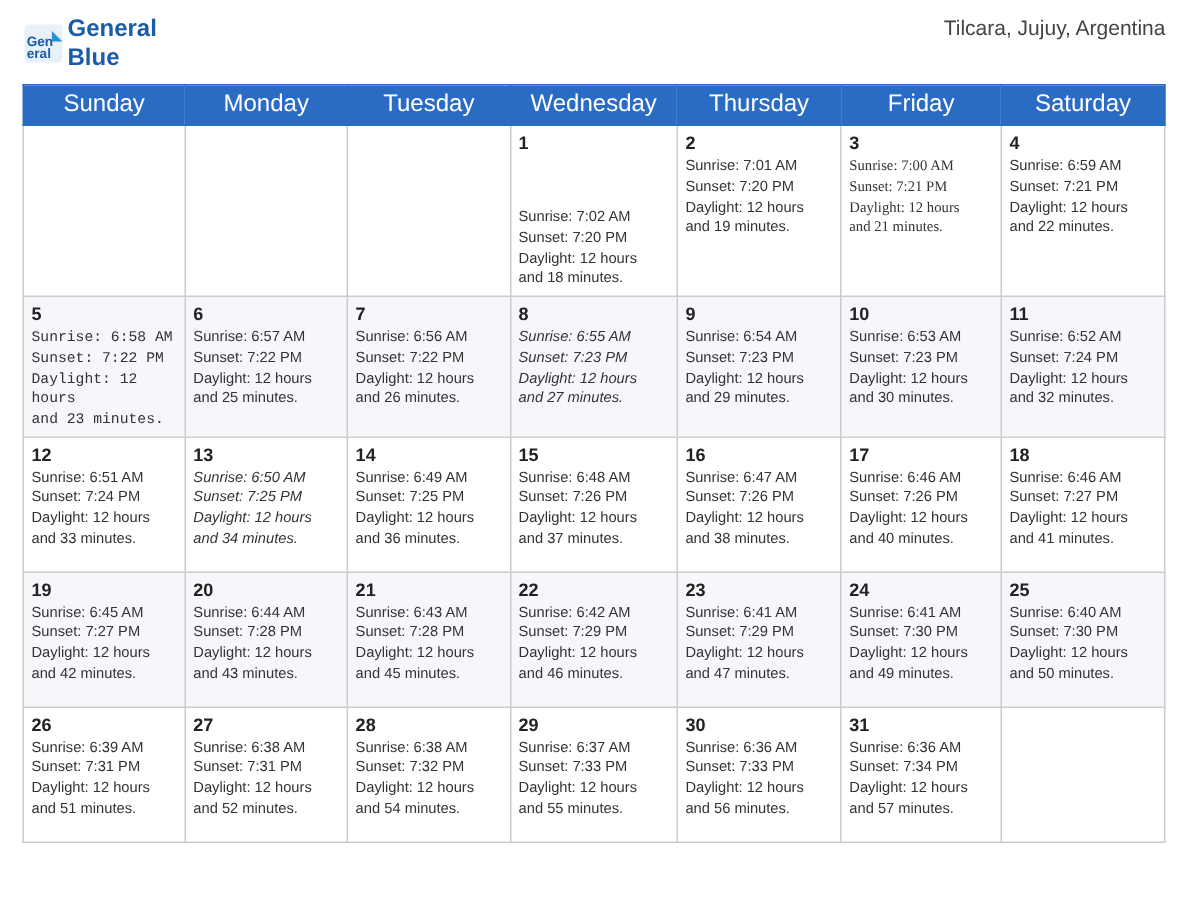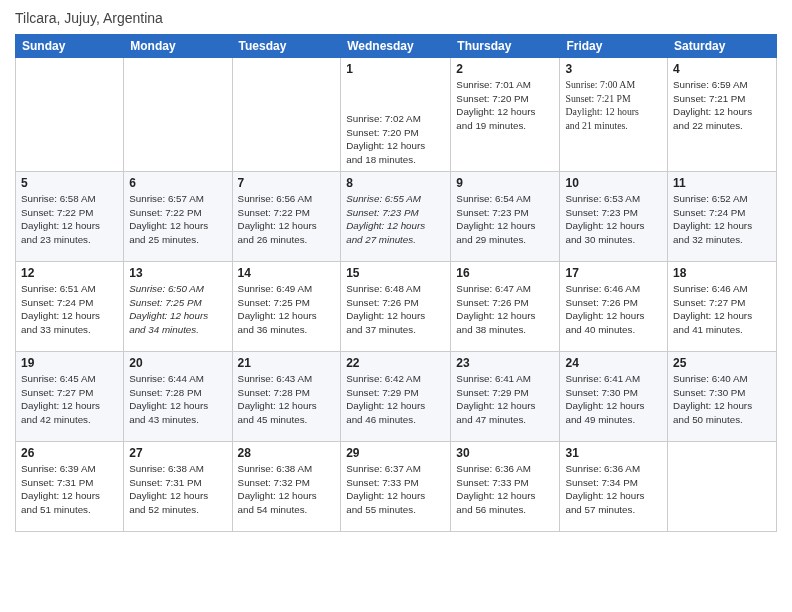--- a/index.html
+++ b/index.html
@@ -44,24 +44,24 @@
       color: #444;
     }
     .calendar {
       width: 100%;
       border-collapse: collapse;
       font-size: 10.5px;
     }
     .calendar thead tr th {
       background: #2a6cc4;
       color: #fff;
-      text-align: left;
+      text-align: center;
       padding: 4px 6px;
-      font-size: 12px;
-      font-weight: bold;
+      font-size: 16px;
+      font-weight: normal;
       border: 1px solid #2a6cc4;
     }
     .calendar tbody tr td {
       border: 1px solid #ccc;
       vertical-align: top;
       padding: 4px 5px;
       width: 113px;
       min-height: 80px;
       height: 90px;
       background: #fff;
@@ -83,20 +83,32 @@
     }
     .empty-cell {
       background: #fff !important;
     }
   </style>
 </head>
 <body>
 
 <div class="page">
   <div class="header">
+    <div class="logo">
+      <svg class="logo-icon" viewBox="0 0 40 40">
+        <rect x="2" y="2" width="36" height="36" rx="4" fill="#e8f0f8"></rect>
+        <text x="4" y="22" font-size="13" font-weight="bold" fill="#1a5ca8" font-family="Arial">Gen</text>
+        <text x="4" y="34" font-size="13" font-weight="bold" fill="#1a5ca8" font-family="Arial">eral</text>
+        <polygon points="28,8 38,18 28,18" fill="#2a8fd4"></polygon>
+      </svg>
+      <div>
+        <div style="font-size:16px;font-weight:bold;color:#1a5ca8;line-height:1.2;">General</div>
+        <div style="font-size:16px;font-weight:bold;color:#1a5ca8;line-height:1.2;">Blue</div>
+      </div>
+    </div>
     <div class="title-block">
       <div class="location">Tilcara, Jujuy, Argentina</div>
     </div>
   </div>
 
   <table class="calendar">
     <thead>
       <tr>
       <th>Sunday</th>
           <th>Monday</th>
@@ -137,21 +149,21 @@
             <span class="day-num">4</span>
             <div class="day-info" style="white-space: pre-line;">Sunrise: 6:59 AM
 Sunset: 7:21 PM
 Daylight: 12 hours
 and 22 minutes.</div>
           </td>
         </tr>
         <tr>
           <td>
             <span class="day-num">5</span>
-            <div class="day-info" style="white-space: pre-line;">Sunrise: 6:58 AM
+            <div class="day-info" style="white-space: pre-line; font-family: Liberation Mono, monospace;">Sunrise: 6:58 AM
 Sunset: 7:22 PM
 Daylight: 12 hours
 and 23 minutes.</div>
           </td>
           <td>
             <span class="day-num">6</span>
             <div class="day-info" style="white-space: pre-line;">Sunrise: 6:57 AM
 Sunset: 7:22 PM
 Daylight: 12 hours
 and 25 minutes.</div>

